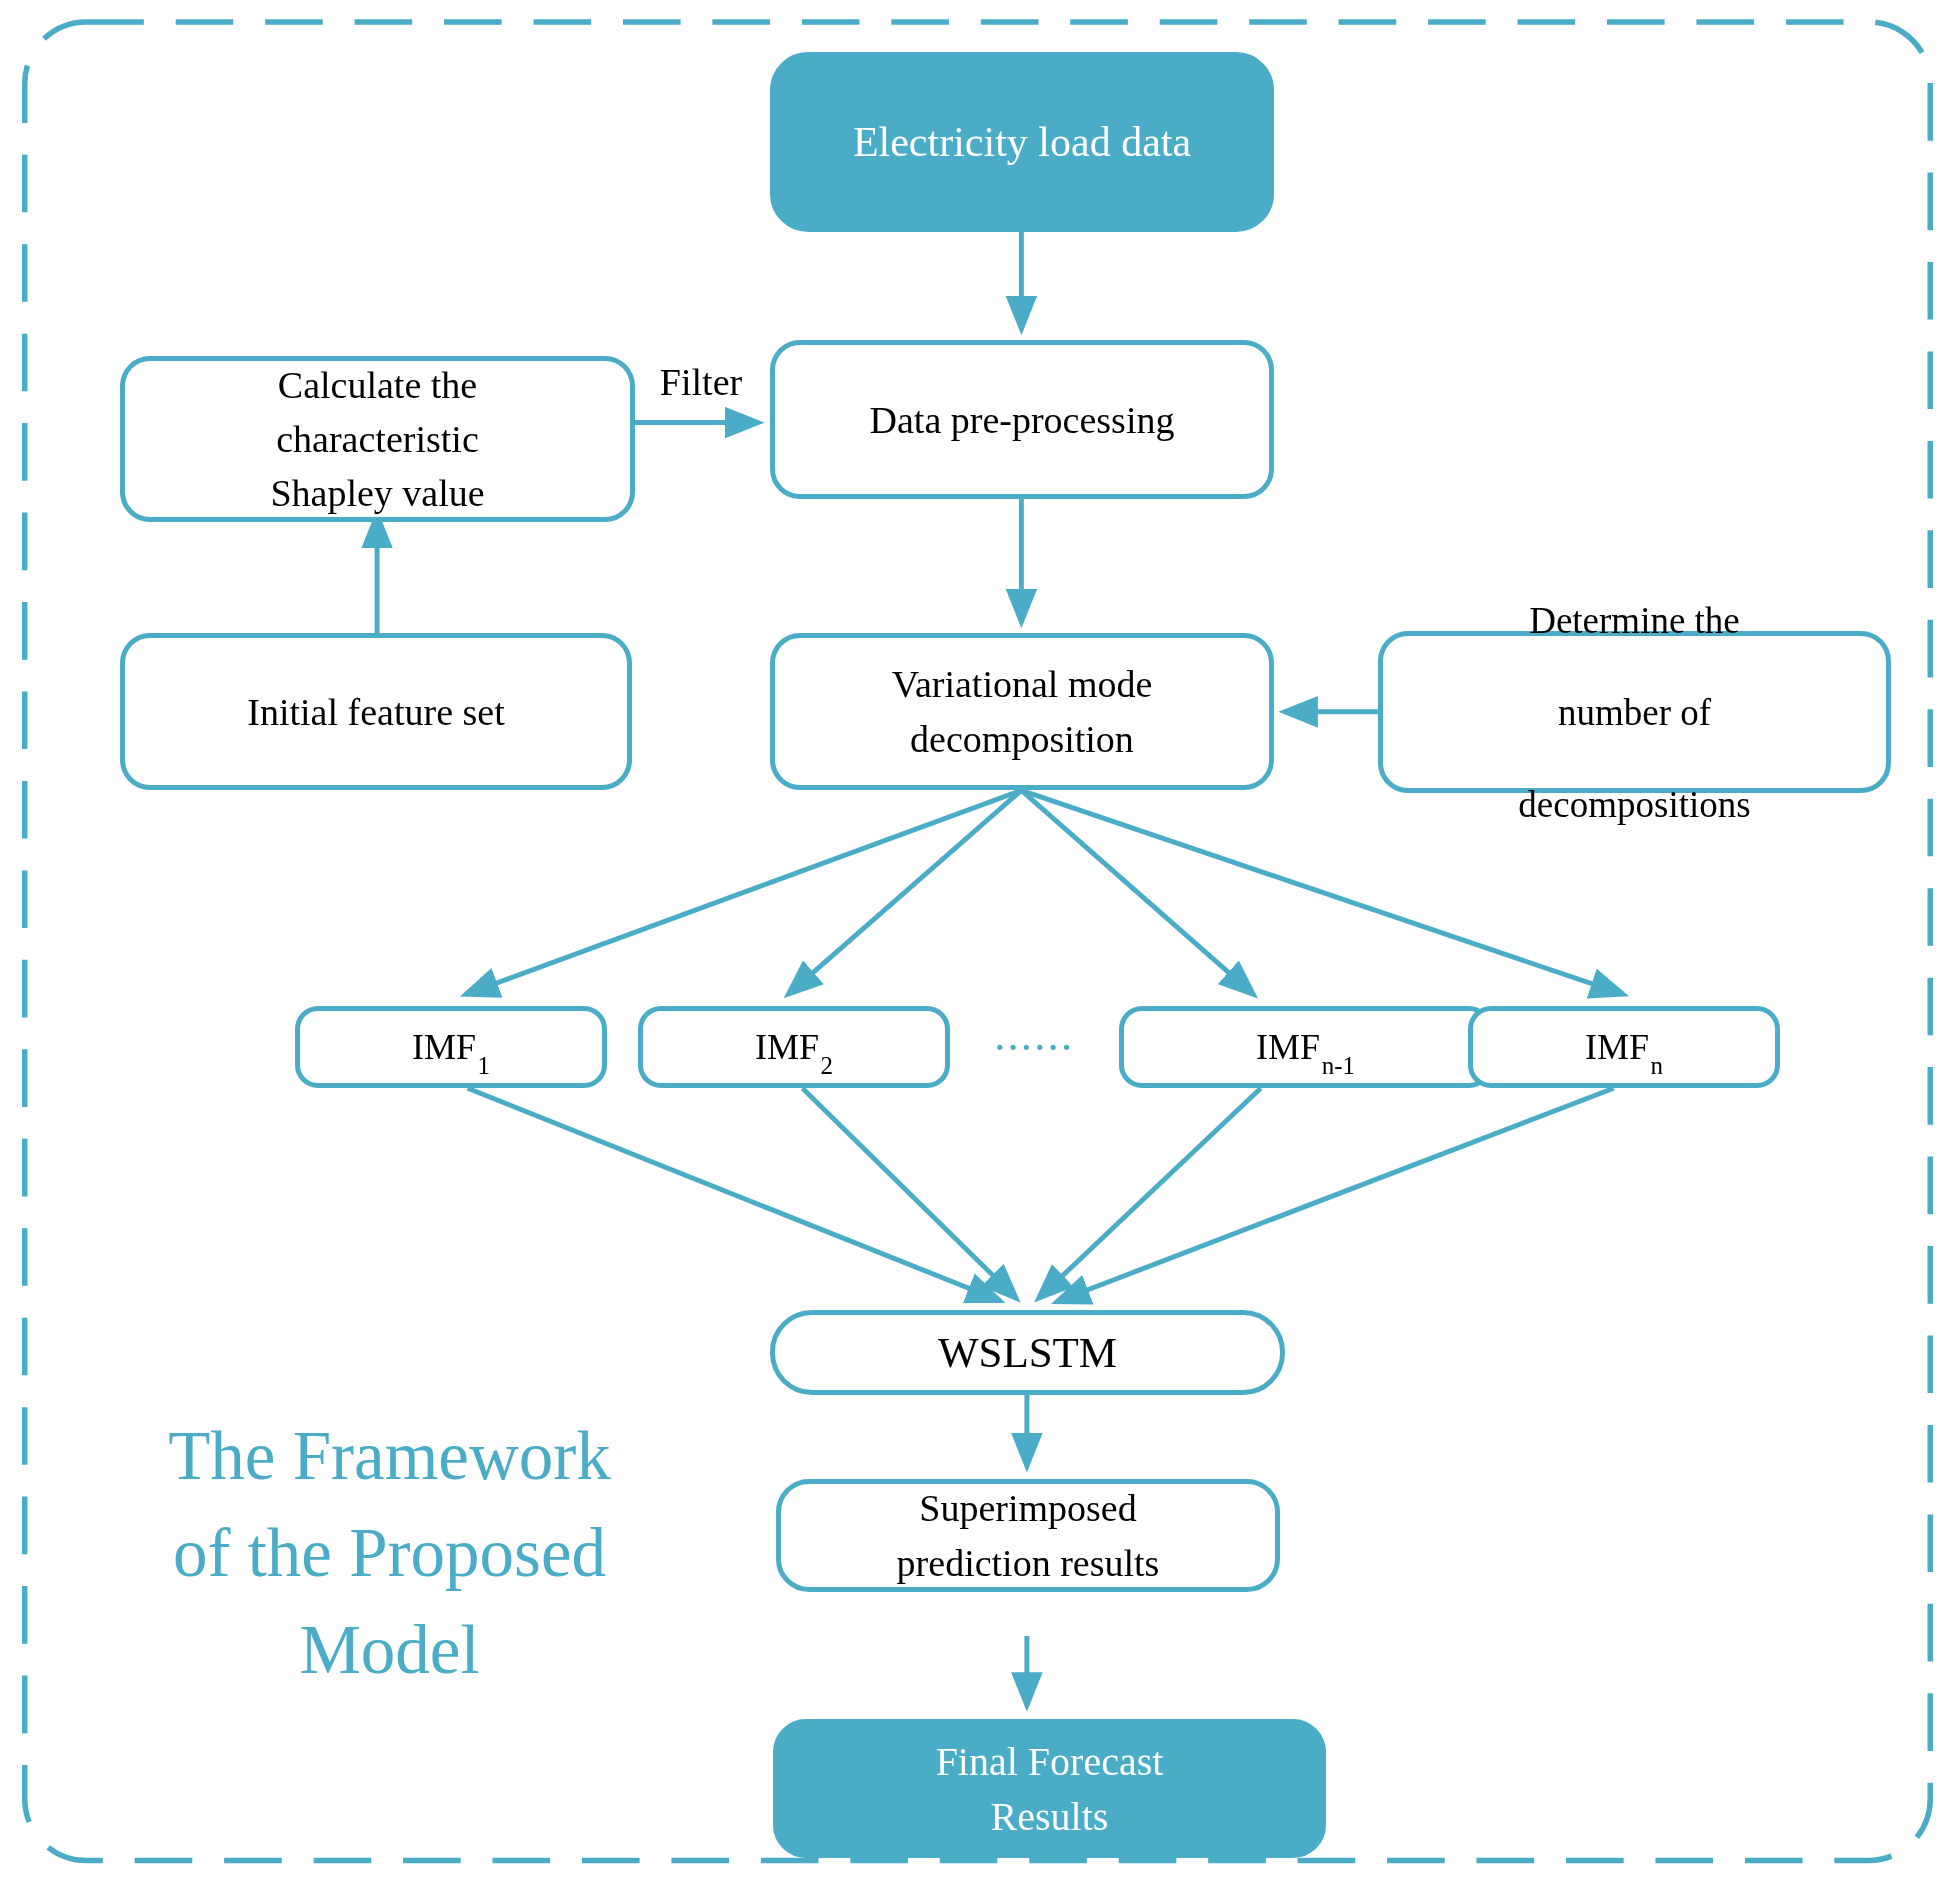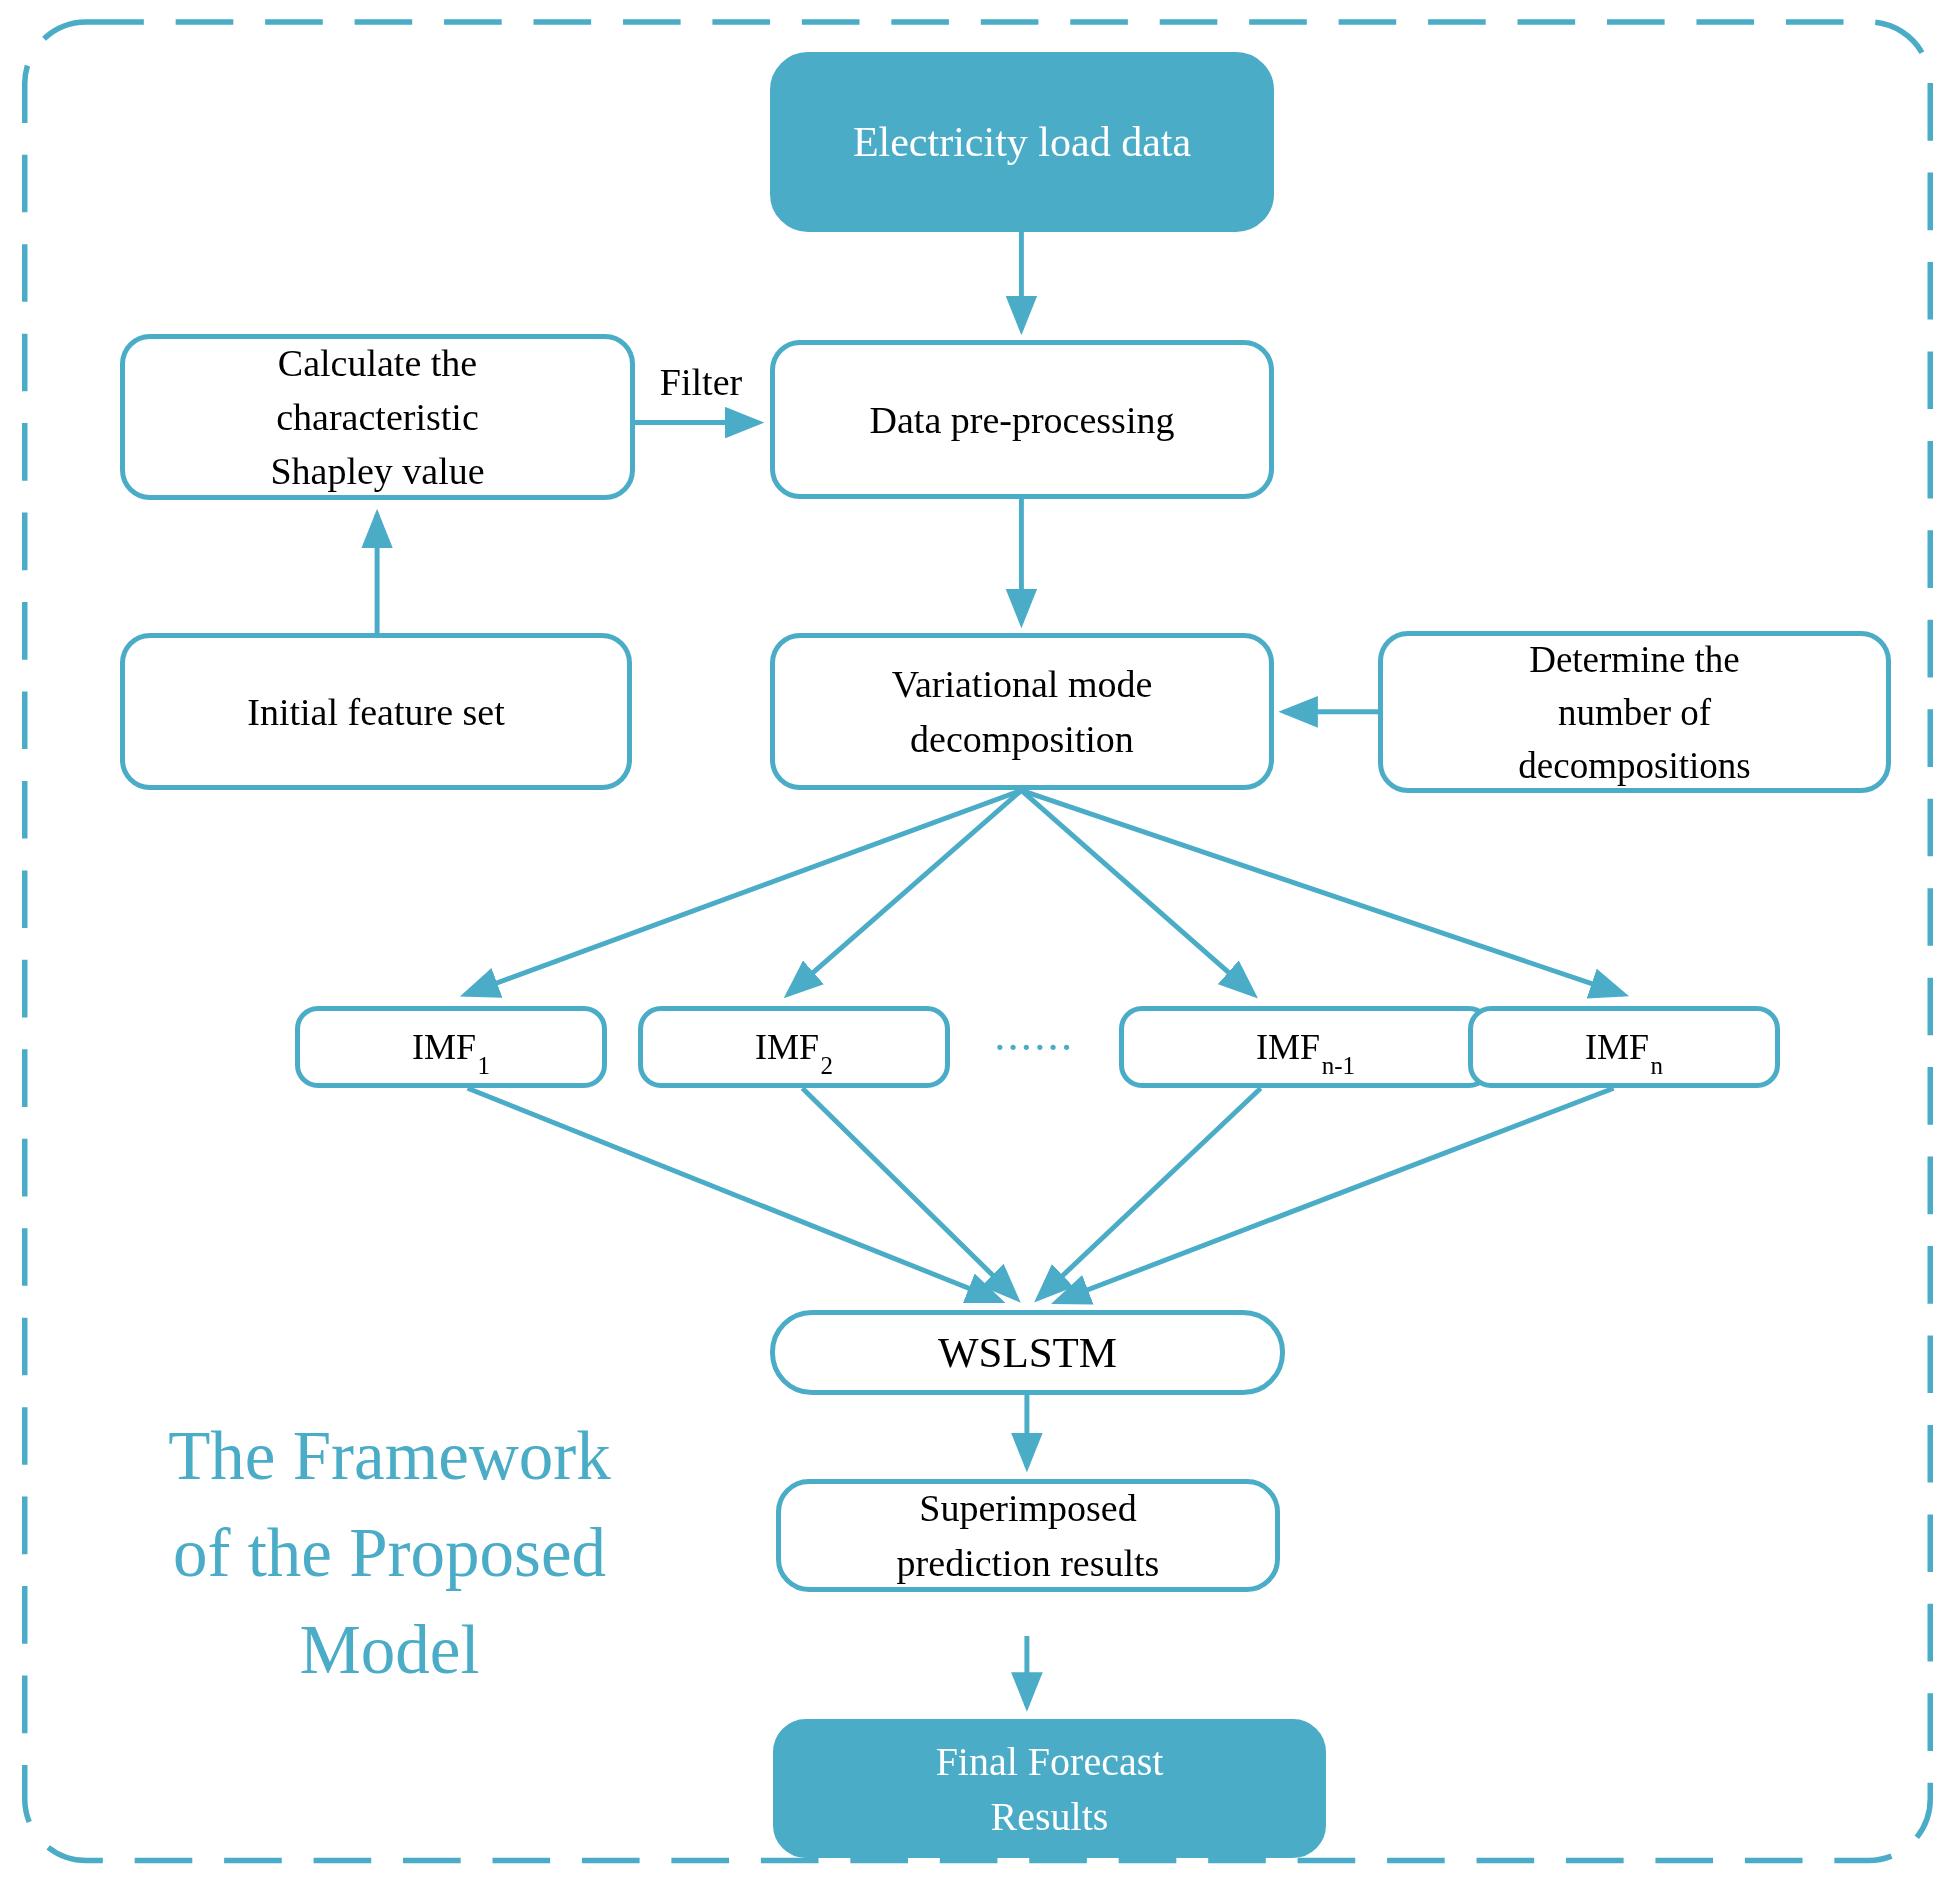--- a/index.html
+++ b/index.html
@@ -14,23 +14,23 @@
   .box{
     position:absolute;box-sizing:border-box;
     border:5.5px solid #4aacc6;border-radius:30px;
     background:#ffffff;color:#000000;
     display:flex;flex-direction:column;align-items:center;justify-content:center;
     text-align:center;z-index:1;
   }
   .box.filled{background:#4aacc6;color:#ffffff;border-color:#4aacc6;}
   .line{display:block;}
   .f70{font-size:38px;line-height:54px;}
-  .f68{font-size:37px;line-height:53px;}
+  .f68{font-size:37px;line-height:53px;gap:39px;}
   #electricity{left:770px;top:52px;width:504px;height:180px;border-radius:38px;font-size:42px;}
-  #shapley{left:120px;top:334px;width:515px;height:166px;}
+  #shapley{left:120px;top:356px;width:515px;height:166px;}
   #preprocessing{left:770px;top:340px;width:504px;height:159px;font-size:38px;}
   #filter-label{
     position:absolute;left:636px;top:360px;width:130px;
     font-size:38px;color:#000;text-align:center;z-index:1;
   }
   #initial{left:120px;top:633px;width:512px;height:157px;font-size:38px;}
   #vmd{left:770px;top:633px;width:504px;height:157px;font-size:38px;line-height:55px;}
   #determine{left:1378px;top:631px;width:513px;height:162px;}
   .imf{height:82px;border-radius:23px;font-size:36px;top:1006px;}
   .imf sub{font-size:25px;line-height:0;position:relative;bottom:-6.6px;margin-left:1.6px;}

